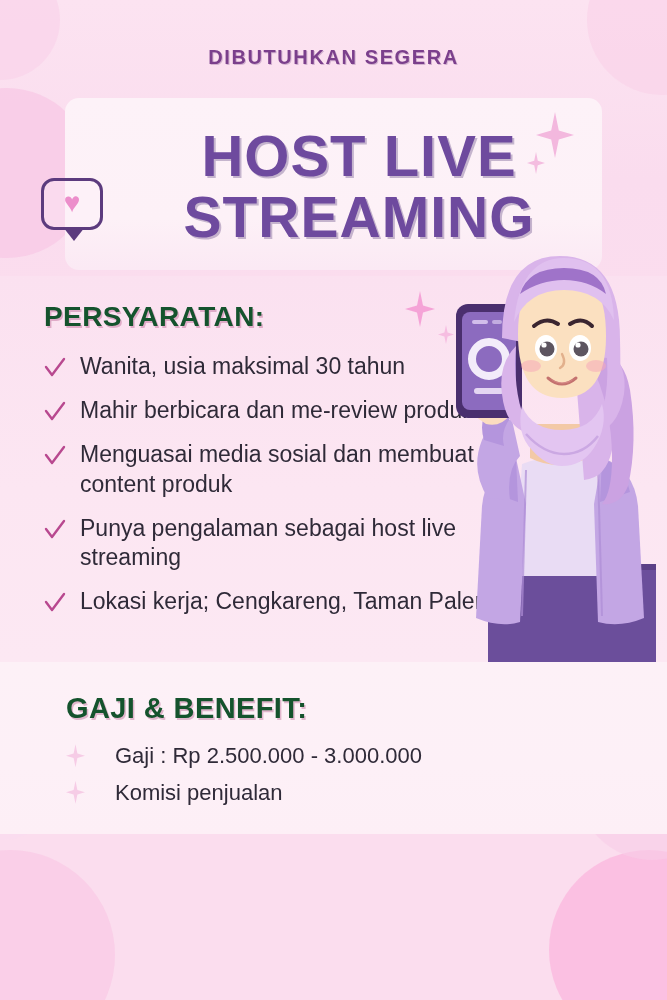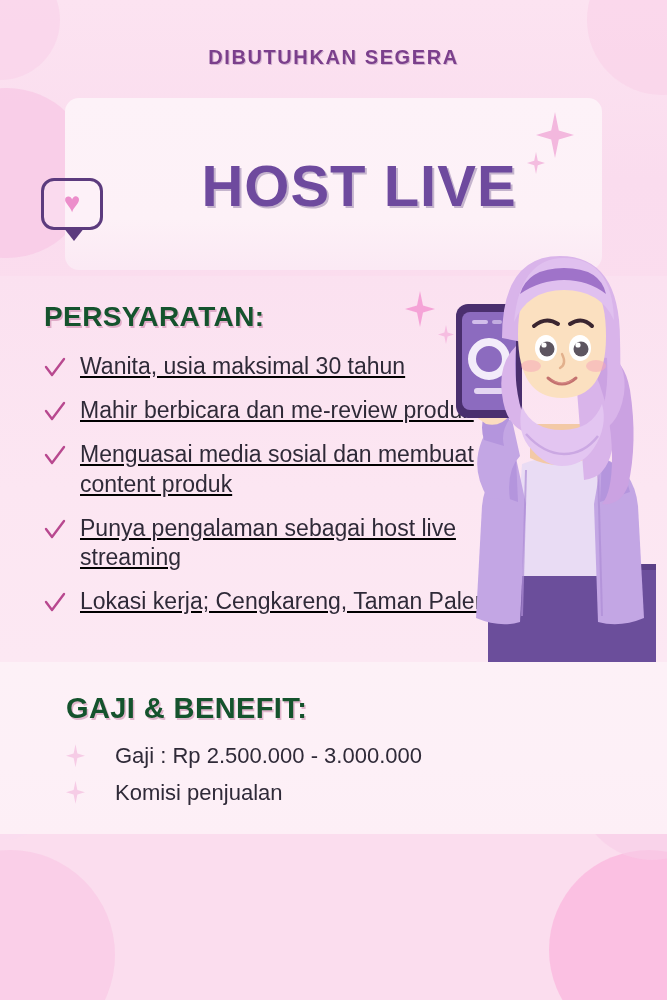--- a/index.html
+++ b/index.html
@@ -106,21 +106,20 @@
     color:#14532d;
     text-shadow:1.5px 1.5px 0 rgba(150,30,95,.28);
   }
   .req-list {
     position:absolute; left:44px; top:352px; width:520px;
     list-style:none;
   }
   .req-item {
     display:flex; align-items:flex-start; gap:14px;
     margin-bottom:14px;
-    text-decoration:underline;
   }
   .check {
     flex:0 0 auto; width:22px; height:24px;
     margin-top:4px;
   }
   .check svg { display:block; }
   .req-text {
     font-size:23px; line-height:1.30; color:#2F2A38;
     max-width:410px;
   }
@@ -167,20 +166,21 @@
     <div class="blob blob-bl2"></div>
     <div class="blob blob-br"></div>
     <div class="blob blob-br2"></div>
   </div>
 
   <div class="kicker">DIBUTUHKAN SEGERA</div>
 
   <div class="title-card"></div>
   <div class="title-lines">
     <div class="title-line l1">HOST LIVE</div>
+    <div class="title-line l2">STREAMING</div>
   </div>
 
   <div class="bubble">
     <span class="heart">♥</span>
   </div>
 
   <div class="spark sp1"></div>
   <div class="spark sp2"></div>
 
   <div class="req-card"></div>

